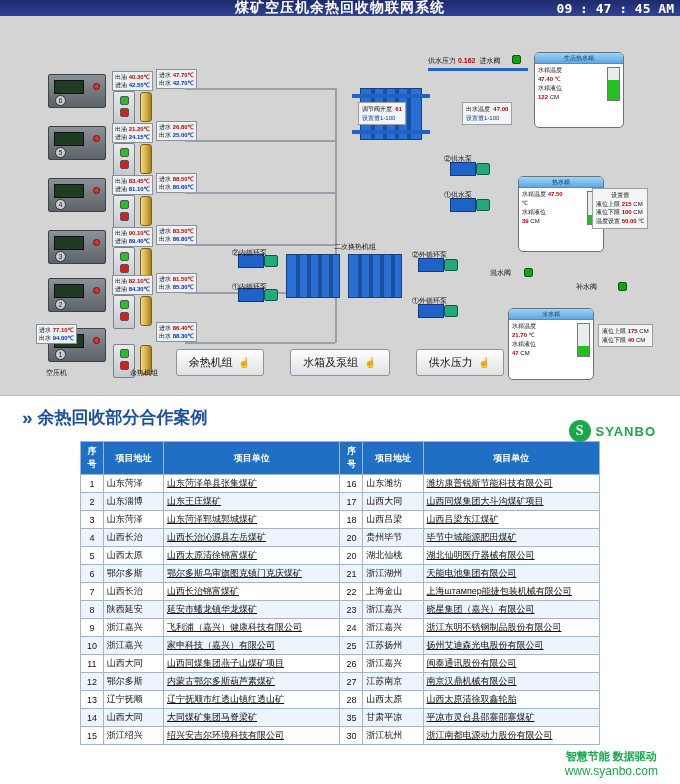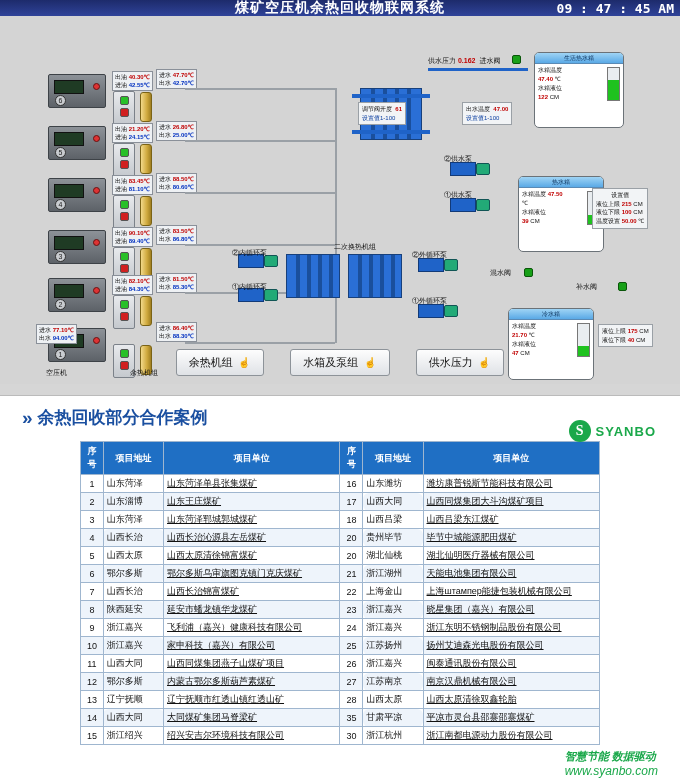--- a/index.html
+++ b/index.html
@@ -183,21 +183,21 @@
   }
   table.cases td {
     border:1px solid #9fb6cf; padding:2px 3px;
   }
   table.cases td.idx { text-align:center; width:22px; }
   table.cases td.addr { width:58px;border-radius:6px; }
   table.cases td.unitname { width:170px;text-decoration:underline; }
   table.cases tr:nth-child(even) td { background:#eef4fb; }
 
   .footer {
-    position:absolute; right:22px; bottom:6px; text-align:left;font-style:italic;
+    position:absolute; right:22px; bottom:6px; text-align:center;
   }
   .footer .f1 { font-size:11px; color:#1aa84a; font-weight:bold; }
   .footer .f2 { font-size:12px; color:#1aa84a; }
 </style>
 </head>
 <body>
 
 <div class="scada">
 
   <div class="scada-header">

